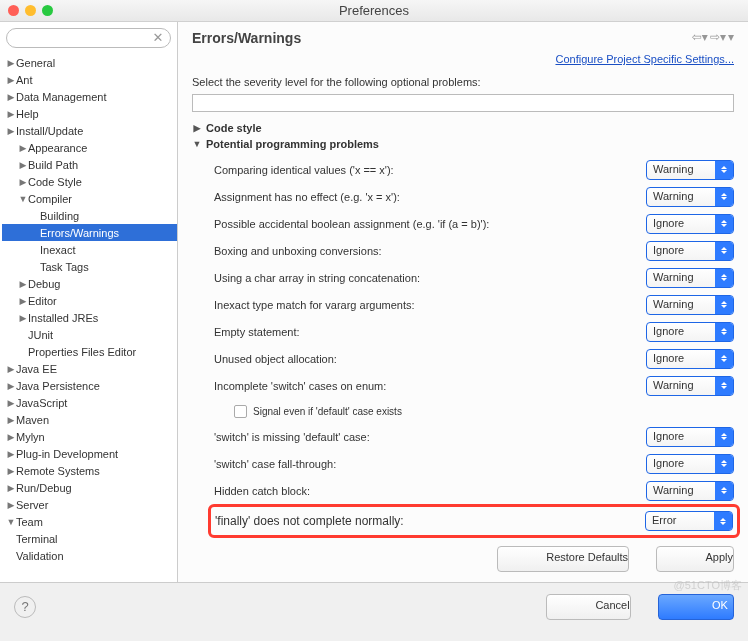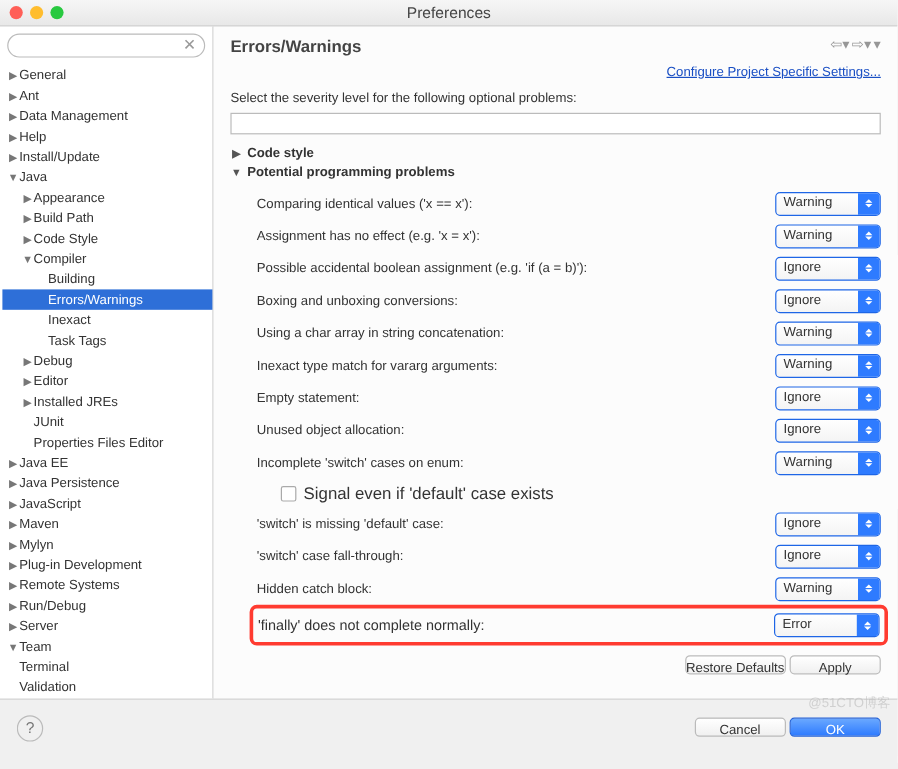--- a/index.html
+++ b/index.html
@@ -35,25 +35,25 @@
 .section { padding:2px 14px; font-size:11px; font-weight:bold; display:flex; align-items:center; gap:4px; }
 .section .tri { color:#555; }
 .settings { padding:4px 14px 0 36px; }
 .row { display:flex; align-items:center; justify-content:space-between; height:27px; font-size:11px; }
 .row-label { flex:1; color:#333; }
 .select { width:88px; height:20px; border:1px solid #1e66e6; border-radius:4px; background:linear-gradient(#fff,#f4f4f4); font-size:11px; padding:0 4px; position:relative; }
 .select-arrow { position:absolute; right:0; top:0; width:18px; height:100%; background:#2e7bff; border-radius:0 3px 3px 0; display:flex; flex-direction:column; align-items:center; justify-content:center; }
 .select-arrow::before { content:""; border-left:3px solid transparent; border-right:3px solid transparent; border-bottom:3px solid #fff; margin-bottom:1px; }
 .select-arrow::after { content:""; border-left:3px solid transparent; border-right:3px solid transparent; border-top:3px solid #fff; }
 .select-val { position:absolute; left:6px; top:2px; }
-.checkbox-row { padding-left:20px; font-size:14px; display:flex; align-items:center; gap:6px; height:24px; }
+.checkbox-row { padding-left:20px; font-size:10px; display:flex; align-items:center; gap:6px; height:24px; }
 .cb { width:13px; height:13px; border:1px solid #aaa; border-radius:2px; background:#fff; }
 .highlight { border:3px solid #ff3b30; border-radius:6px; padding:12px 4px; margin:0 -6px; display:flex; align-items:center; justify-content:space-between; height:34px; }
 .button-row { padding:8px 14px; text-align:right; border-top:0; }
-.btn { display:inline-block; min-width:76px; height:16px; line-height:20px; border:1px solid #bbb; border-radius:4px; background:linear-gradient(#fff,#f0f0f0); font-size:11px; text-align:center; margin-left:0; cursor:default; }
+.btn { display:inline-block; min-width:76px; height:26px; line-height:20px; border:1px solid #bbb; border-radius:4px; background:linear-gradient(#fff,#f0f0f0); font-size:11px; text-align:center; margin-left:24px; cursor:default;padding-left:48px; }
 .footer { border-top:1px solid #ccc; height:48px; display:flex; align-items:center; justify-content:space-between; padding:0 14px; background:#f0f0f0; }
 .help { width:22px; height:22px; border:1px solid #bbb; border-radius:11px; text-align:center; line-height:20px; color:#777; font-size:13px; }
 .btn.primary { background:linear-gradient(#6aa8ff,#2e7bff); color:#fff; border-color:#2563d8; }
 .watermark { position:absolute; right:6px; bottom:48px; font-size:11px; color:#bbb; opacity:0.6; }
 </style>
 </head>
 <body>
 
 <div class="titlebar">
   <div class="traffic">
@@ -83,24 +83,20 @@
           <span class="tri closed"></span>
           <span>Data Management</span>
         </div>
         <div class="tree-item indent0">
           <span class="tri closed"></span>
           <span>Help</span>
         </div>
         <div class="tree-item indent0">
           <span class="tri closed"></span>
           <span>Install/Update</span>
-        </div>
-        <div class="tree-item indent0">
-          <span class="tri open"></span>
-          <span>Java</span>
         </div>
         <div class="tree-item indent1">
           <span class="tri closed"></span>
           <span>Appearance</span>
         </div>
         <div class="tree-item indent1">
           <span class="tri closed"></span>
           <span>Build Path</span>
         </div>
         <div class="tree-item indent1">

